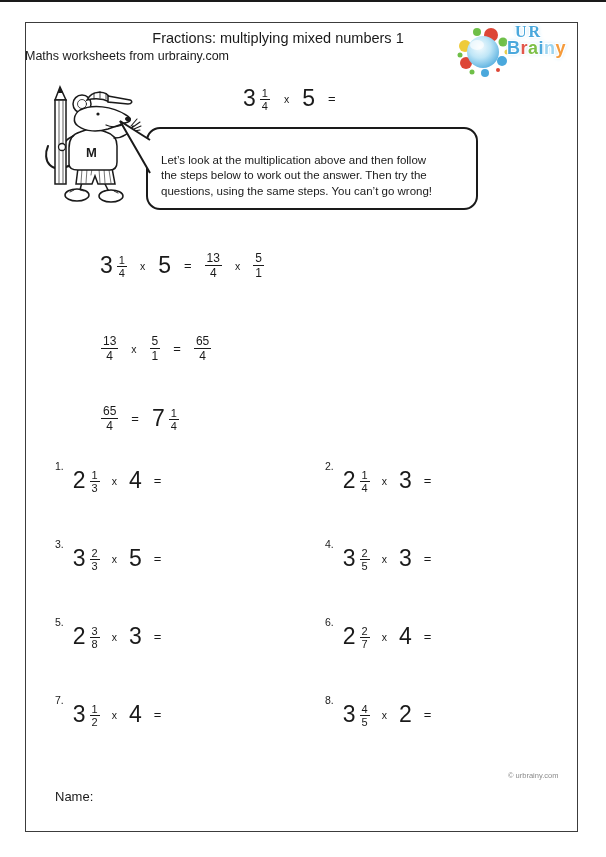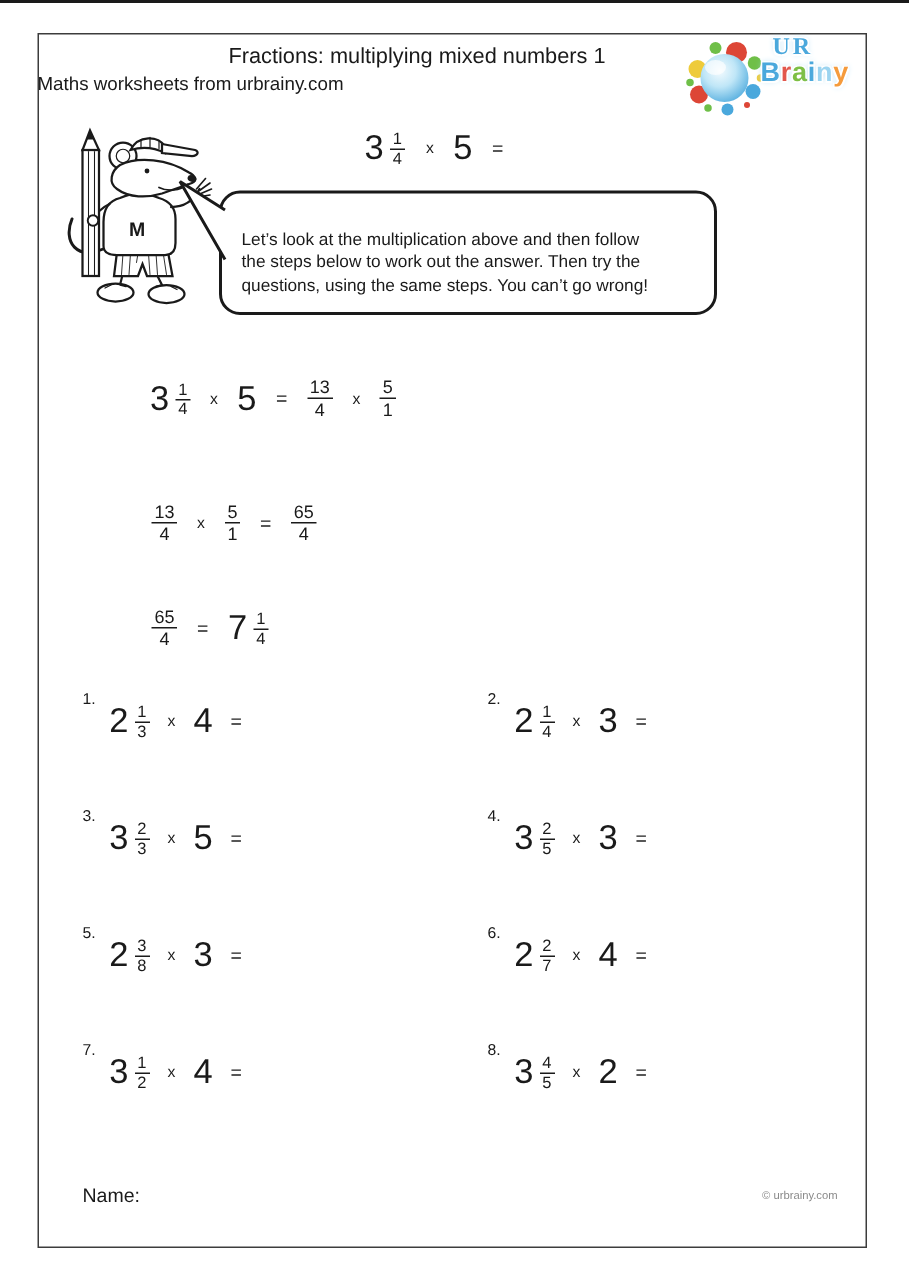--- a/index.html
+++ b/index.html
@@ -57,21 +57,21 @@
 
   
   .question { position:absolute; display:flex; align-items:flex-start; }
   .qno { font-size:10.5px; margin-right:9px; }
   .q-expr { display:flex; align-items:center; margin-top:8px; }
   .q-expr > * + * { margin-left:12px; }
 
   
   .footer-name { position:absolute; left:55px; top:789px; font-size:13px; }
   .footer-page { position:absolute; left:25px; top:789px; width:553px; text-align:center; font-size:12.5px; }
-  .footer-copy { position:absolute; left:508px; top:792px; font-size:7.5px; color:#8a8a8a; }
+  .footer-copy { position:absolute; left:508px; top:771px; font-size:7.5px; color:#8a8a8a; }
 </style>
 </head>
 <body>
 
 <div class="page">
   <div class="top-rule"></div>
   <div class="frame"></div>
 
   <div class="title">Fractions: multiplying mixed numbers 1</div>
   <div class="subtitle">Maths worksheets from urbrainy.com</div>

